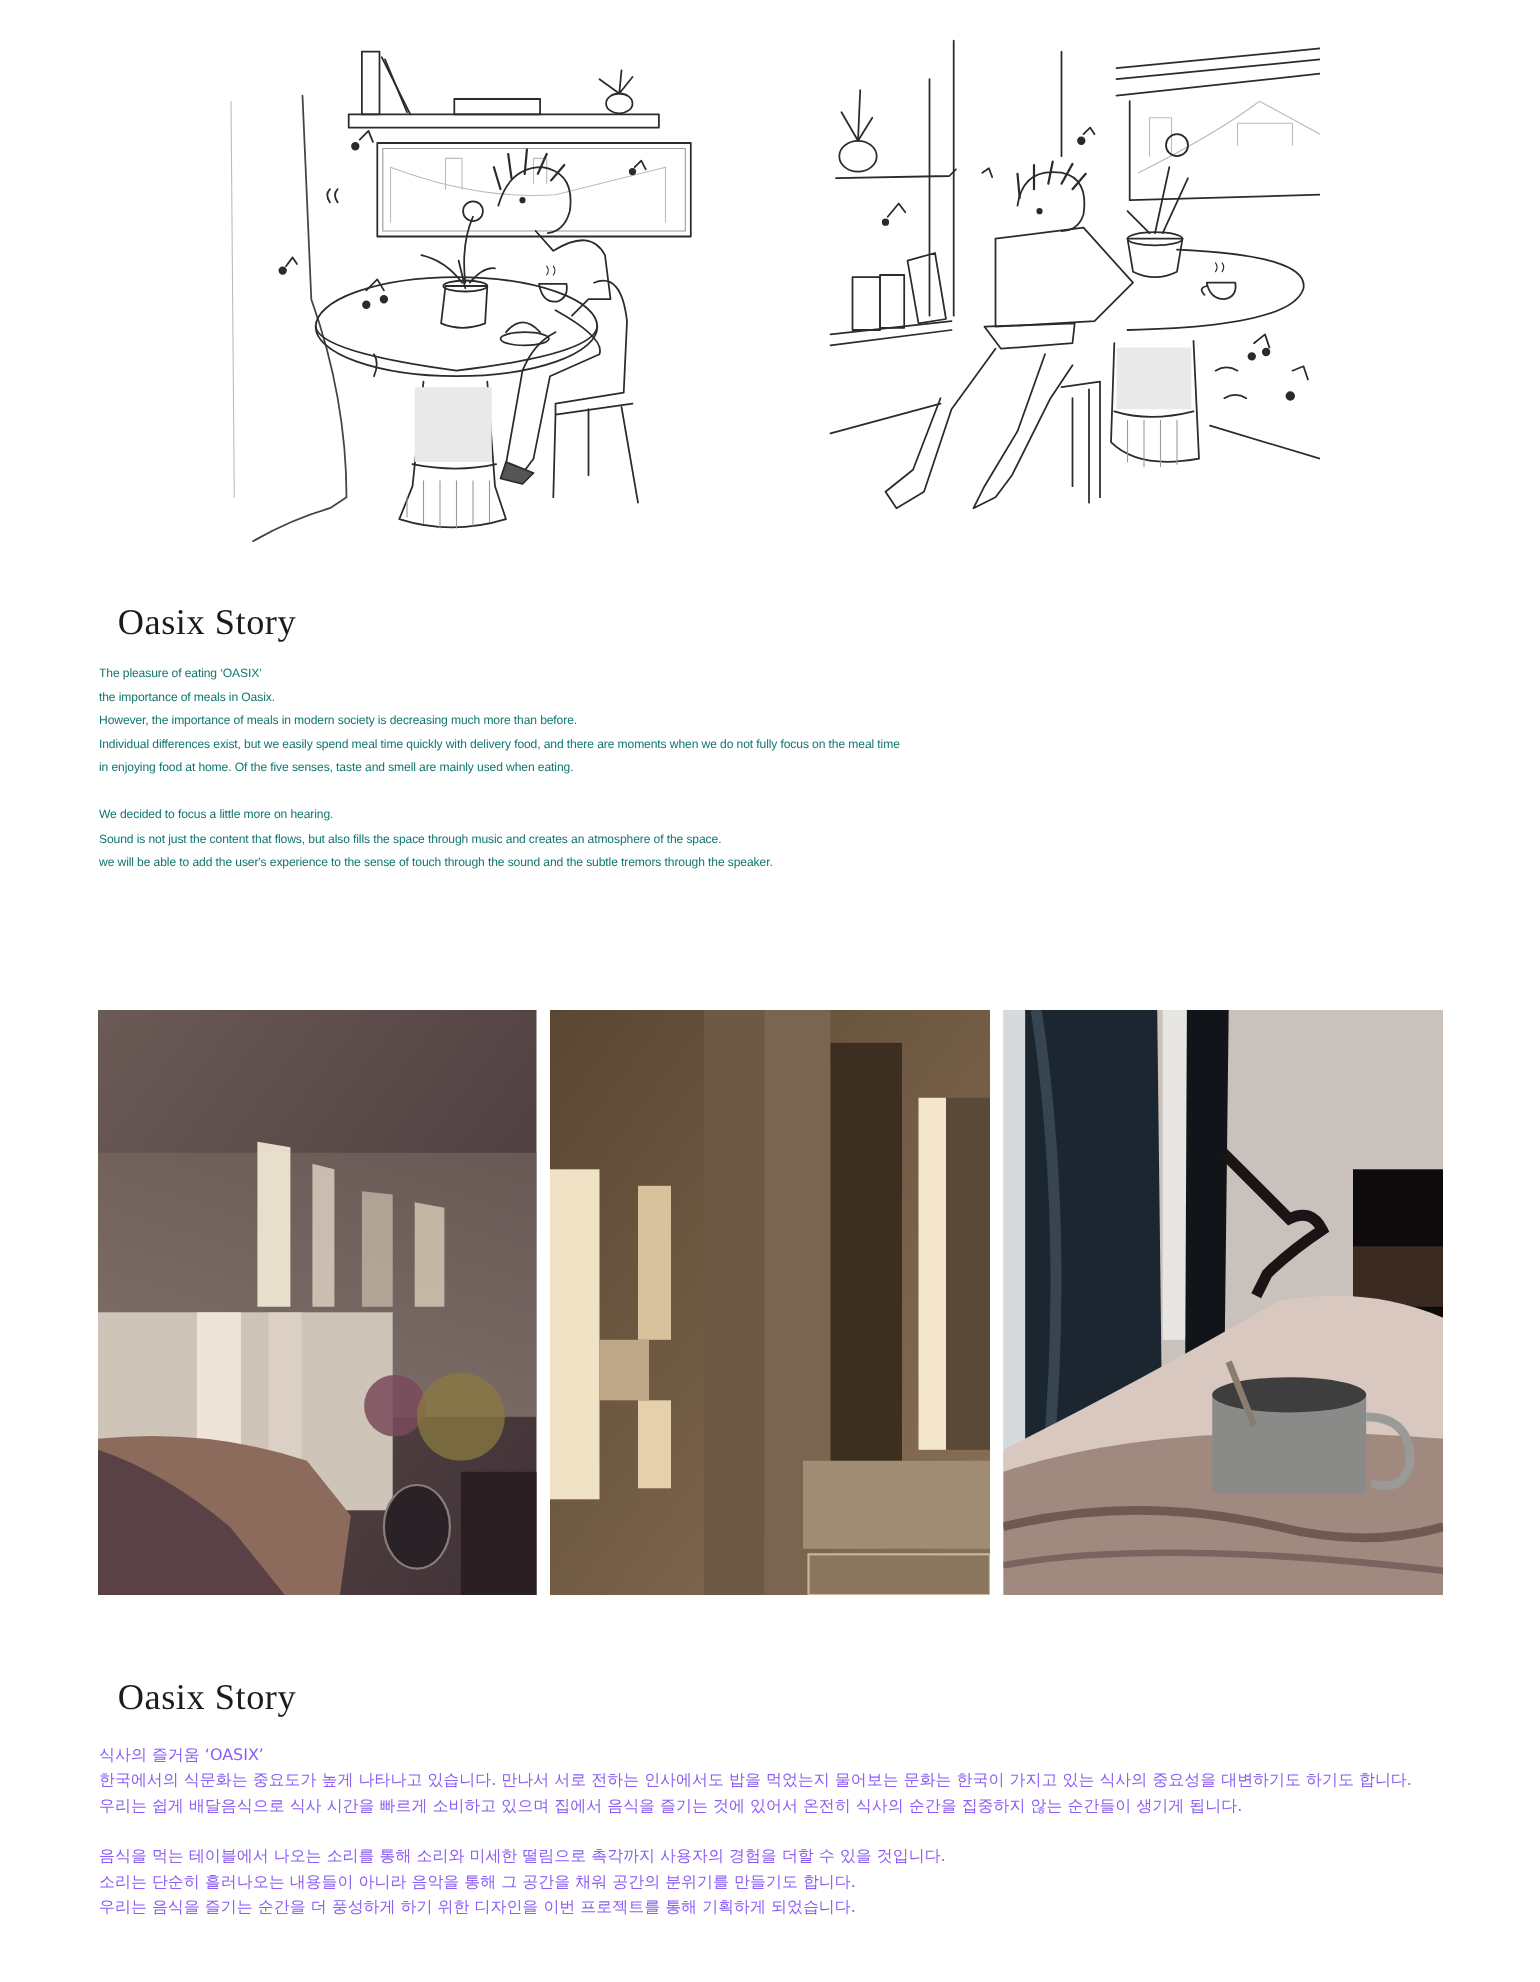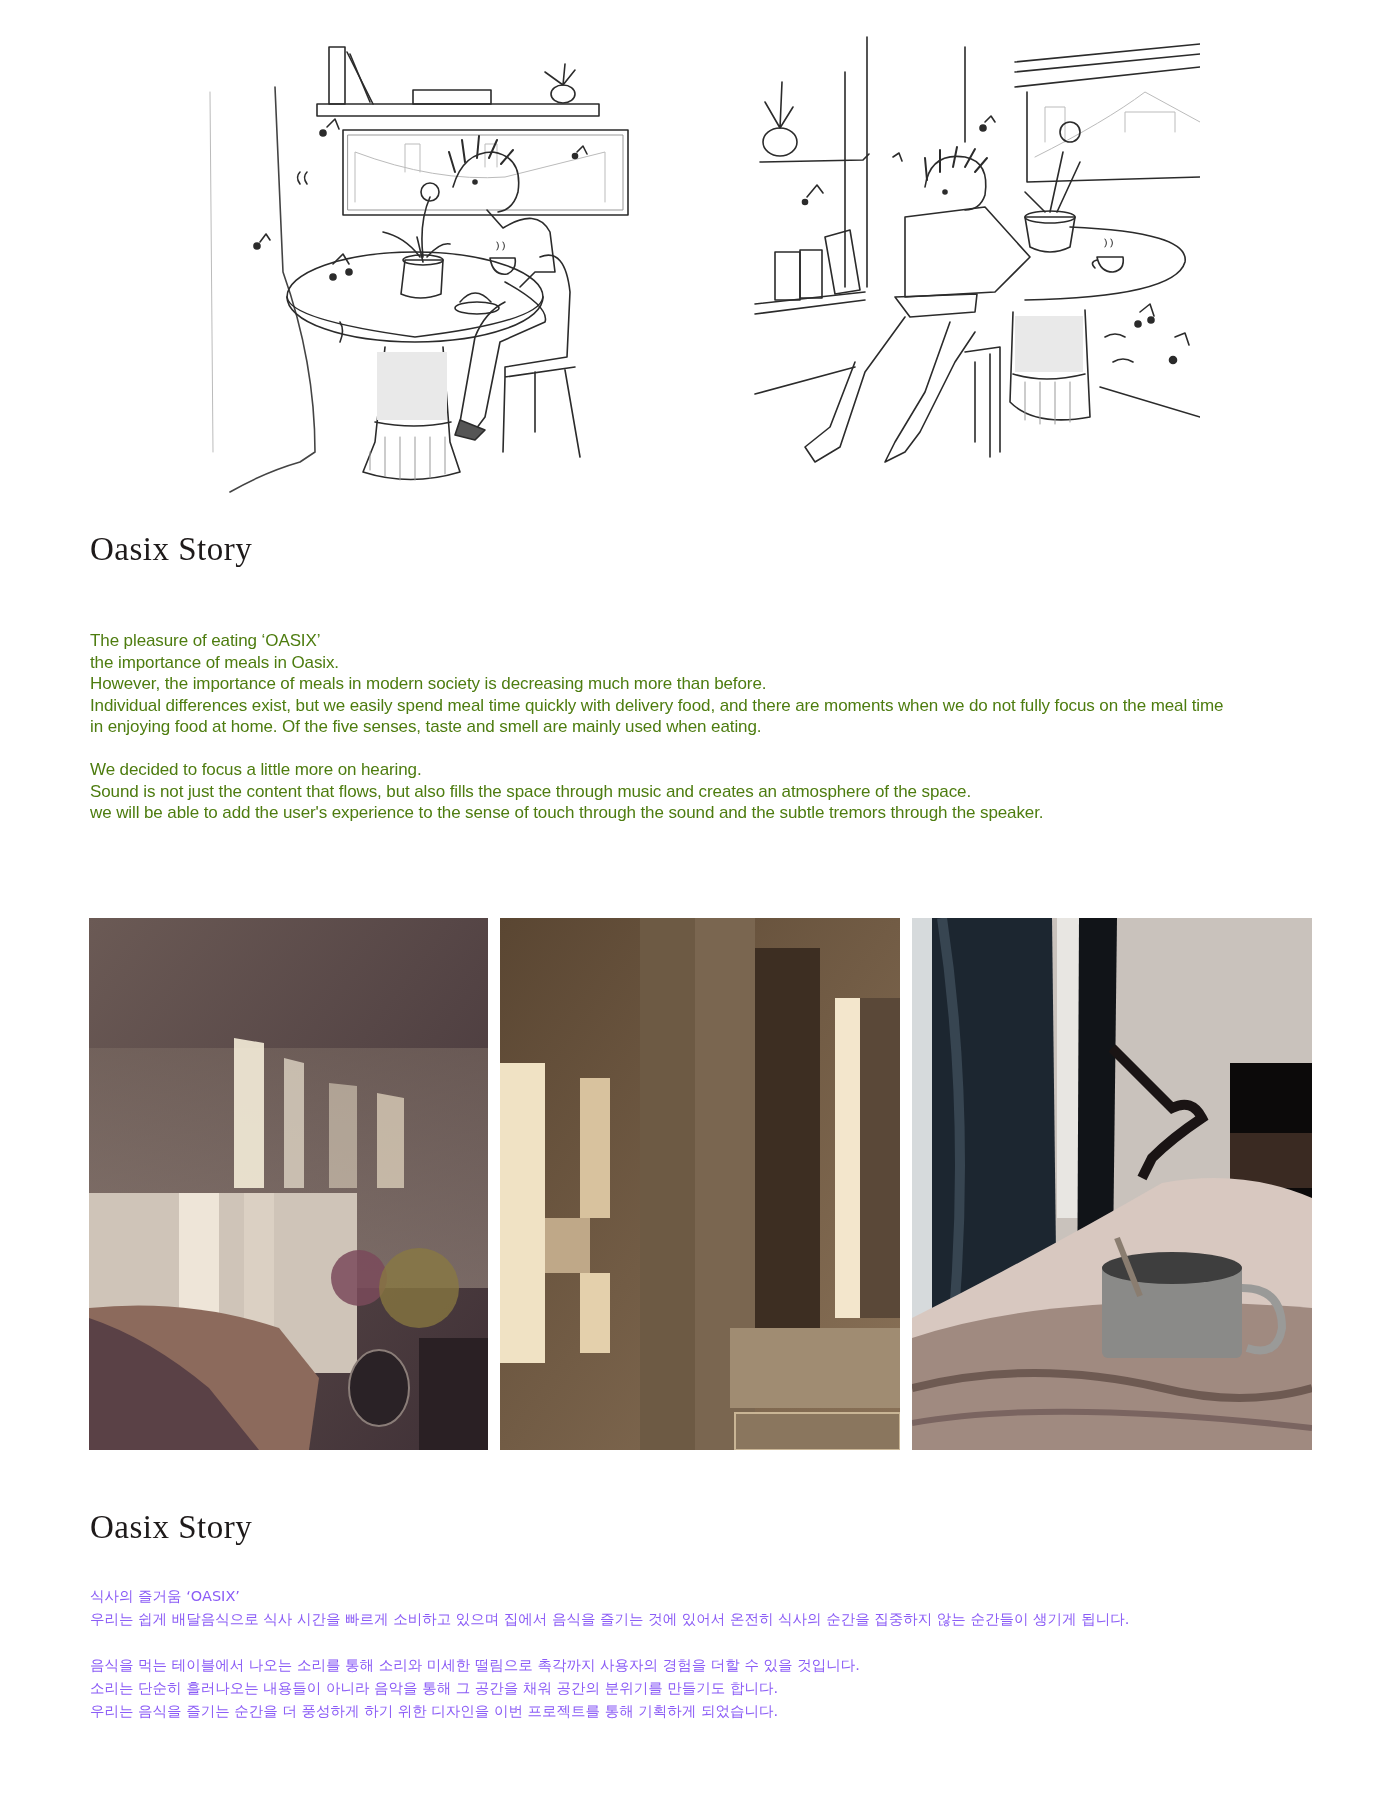--- a/index.html
+++ b/index.html
@@ -1,23 +1,23 @@
 <!DOCTYPE html>
 <html><head>
 <meta charset="utf-8">
 <style>
   html, body { margin: 0; padding: 0; background: #ffffff; }
   body { width: 1400px; height: 1802px; position: relative; overflow: hidden;
          font-family: "Liberation Sans", "DejaVu Sans", sans-serif; color: #222; }
   .sketch { position: absolute; }
   .sketch svg { width: 100%; height: 100%; display: block; }
   .title { position: absolute; left: 90px; font-family: "Liberation Serif", "DejaVu Serif", serif;
-           font-size: 33px; font-weight: 400; color: #1e1a1a; letter-spacing: 0.5px; margin: 0; line-height: 1; }
-  .body-en { position: absolute; left: 90px; top: 630px; width: 1240px;
-             font-size: 17px; line-height: 21.5px; color: #4d7c0f; letter-spacing: -0.1px; }
+           font-size: 33px; font-weight: 400; color: #1e1a1a; letter-spacing: 0.5px; margin: 17px; line-height: 1; }
+  .body-en { position: absolute; left: 90px; top: 602px; width: 1240px;
+             font-size: 11px; line-height: 21.5px; color: #0f766e; letter-spacing: -0.1px; }
   .body-en p, .body-ko p { margin: 0; white-space: nowrap; }
   .gap { height: 21.5px; }
   .body-ko { position: absolute; left: 90px; top: 1585px; width: 1240px;
              font-family: "DejaVu Sans", sans-serif; font-size: 14.5px; line-height: 23px; color: #8b5cf6; }
   .gap-ko { height: 23px; }
   .photo { position: absolute; top: 918px; height: 532px; overflow: hidden; }
   .photo svg { width: 100%; height: 100%; display: block; }
 </style>
 </head>
 <body>
@@ -229,18 +229,19 @@
     <ellipse cx="260" cy="350" rx="70" ry="16" fill="#3e3e3e"></ellipse>
     <path d="M330 370 Q370 370 370 410 Q365 440 335 430" stroke="#9a9a98" stroke-width="8" fill="none"></path>
     <path d="M205 320 L228 378" stroke="#8a7d70" stroke-width="6"></path>
   </svg>
 </div>
 
 <h2 class="title" style="top:1511px;">Oasix Story</h2>
 
 <div class="body-ko">
   <p>식사의 즐거움 ‘OASIX’</p>
+  <p>한국에서의 식문화는 중요도가 높게 나타나고 있습니다. 만나서 서로 전하는 인사에서도 밥을 먹었는지 물어보는 문화는 한국이 가지고 있는 식사의 중요성을 대변하기도 하기도 합니다.</p>
   <p>우리는 쉽게 배달음식으로 식사 시간을 빠르게 소비하고 있으며 집에서 음식을 즐기는 것에 있어서 온전히 식사의 순간을 집중하지 않는 순간들이 생기게 됩니다.</p>
   <div class="gap-ko"></div>
   <p>음식을 먹는 테이블에서 나오는 소리를 통해 소리와 미세한 떨림으로 촉각까지 사용자의 경험을 더할 수 있을 것입니다.</p>
   <p>소리는 단순히 흘러나오는 내용들이 아니라 음악을 통해 그 공간을 채워 공간의 분위기를 만들기도 합니다.</p>
   <p>우리는 음식을 즐기는 순간을 더 풍성하게 하기 위한 디자인을 이번 프로젝트를 통해 기획하게 되었습니다.</p>
 </div>
 
 </body></html>

